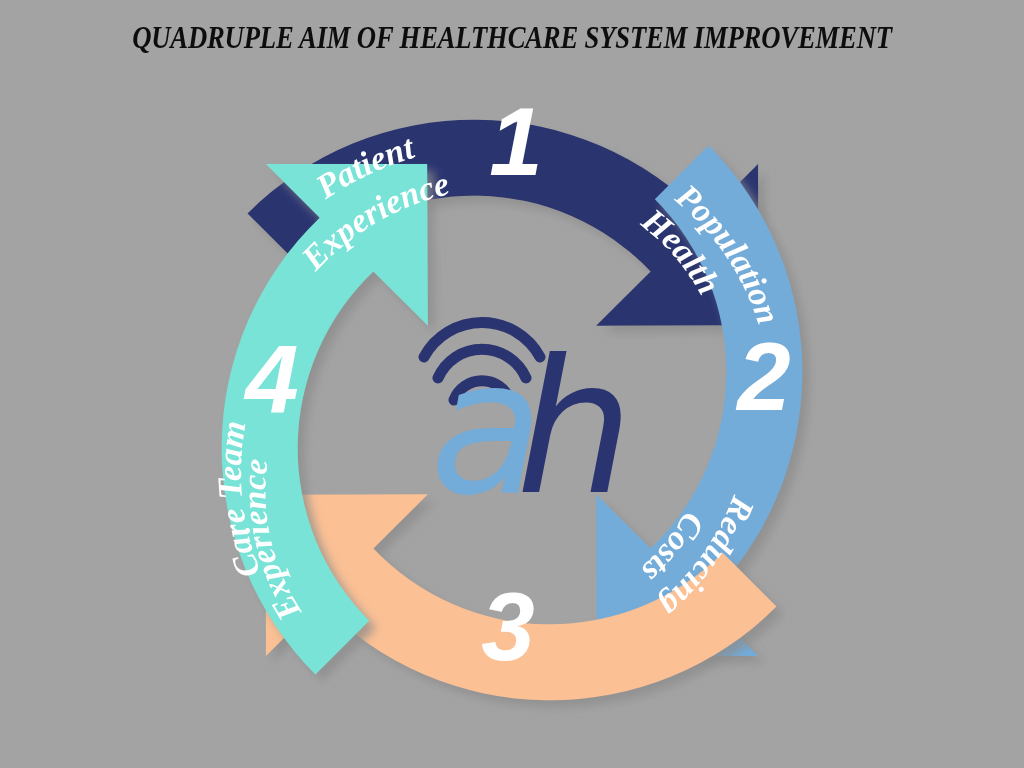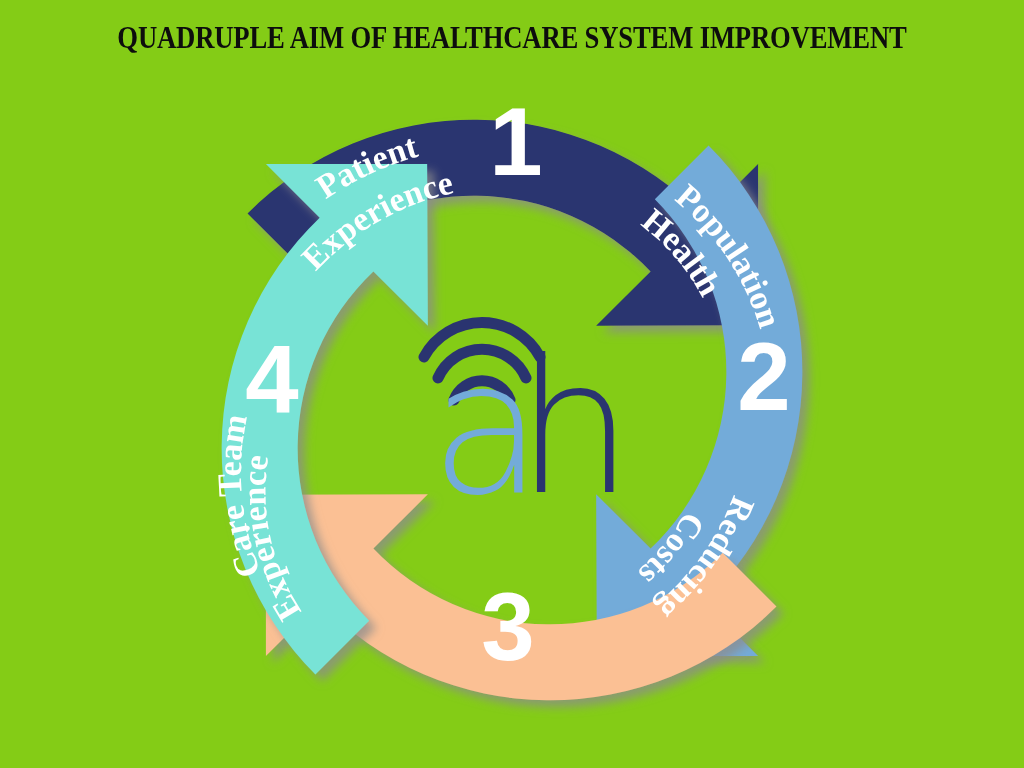--- a/index.html
+++ b/index.html
@@ -55,21 +55,21 @@
     font-size: 34px;
   }
   .logo-text {
     font-family: "DejaVu Sans", sans-serif;
     font-weight: 300;
   }
 </style>
 </head>
 <body>
 
-<div id="slide" style="background: #84cc16;">
+<div id="slide" style="background: #a3a3a3; font-style: italic;">
 
   <div id="slide-title" style="color: rgb(13, 13, 13);">QUADRUPLE AIM OF HEALTHCARE SYSTEM IMPROVEMENT</div>
 
   <div id="diagram">
     <svg width="1024" height="720" viewBox="0 0 1024 720" xmlns="http://www.w3.org/2000/svg">
       <defs>
         <filter id="softShadow" x="-25%" y="-25%" width="160%" height="160%">
           <feDropShadow dx="7" dy="7" stdDeviation="5" flood-color="#8c8c8c" flood-opacity="0.75"></feDropShadow>
         </filter>
 

